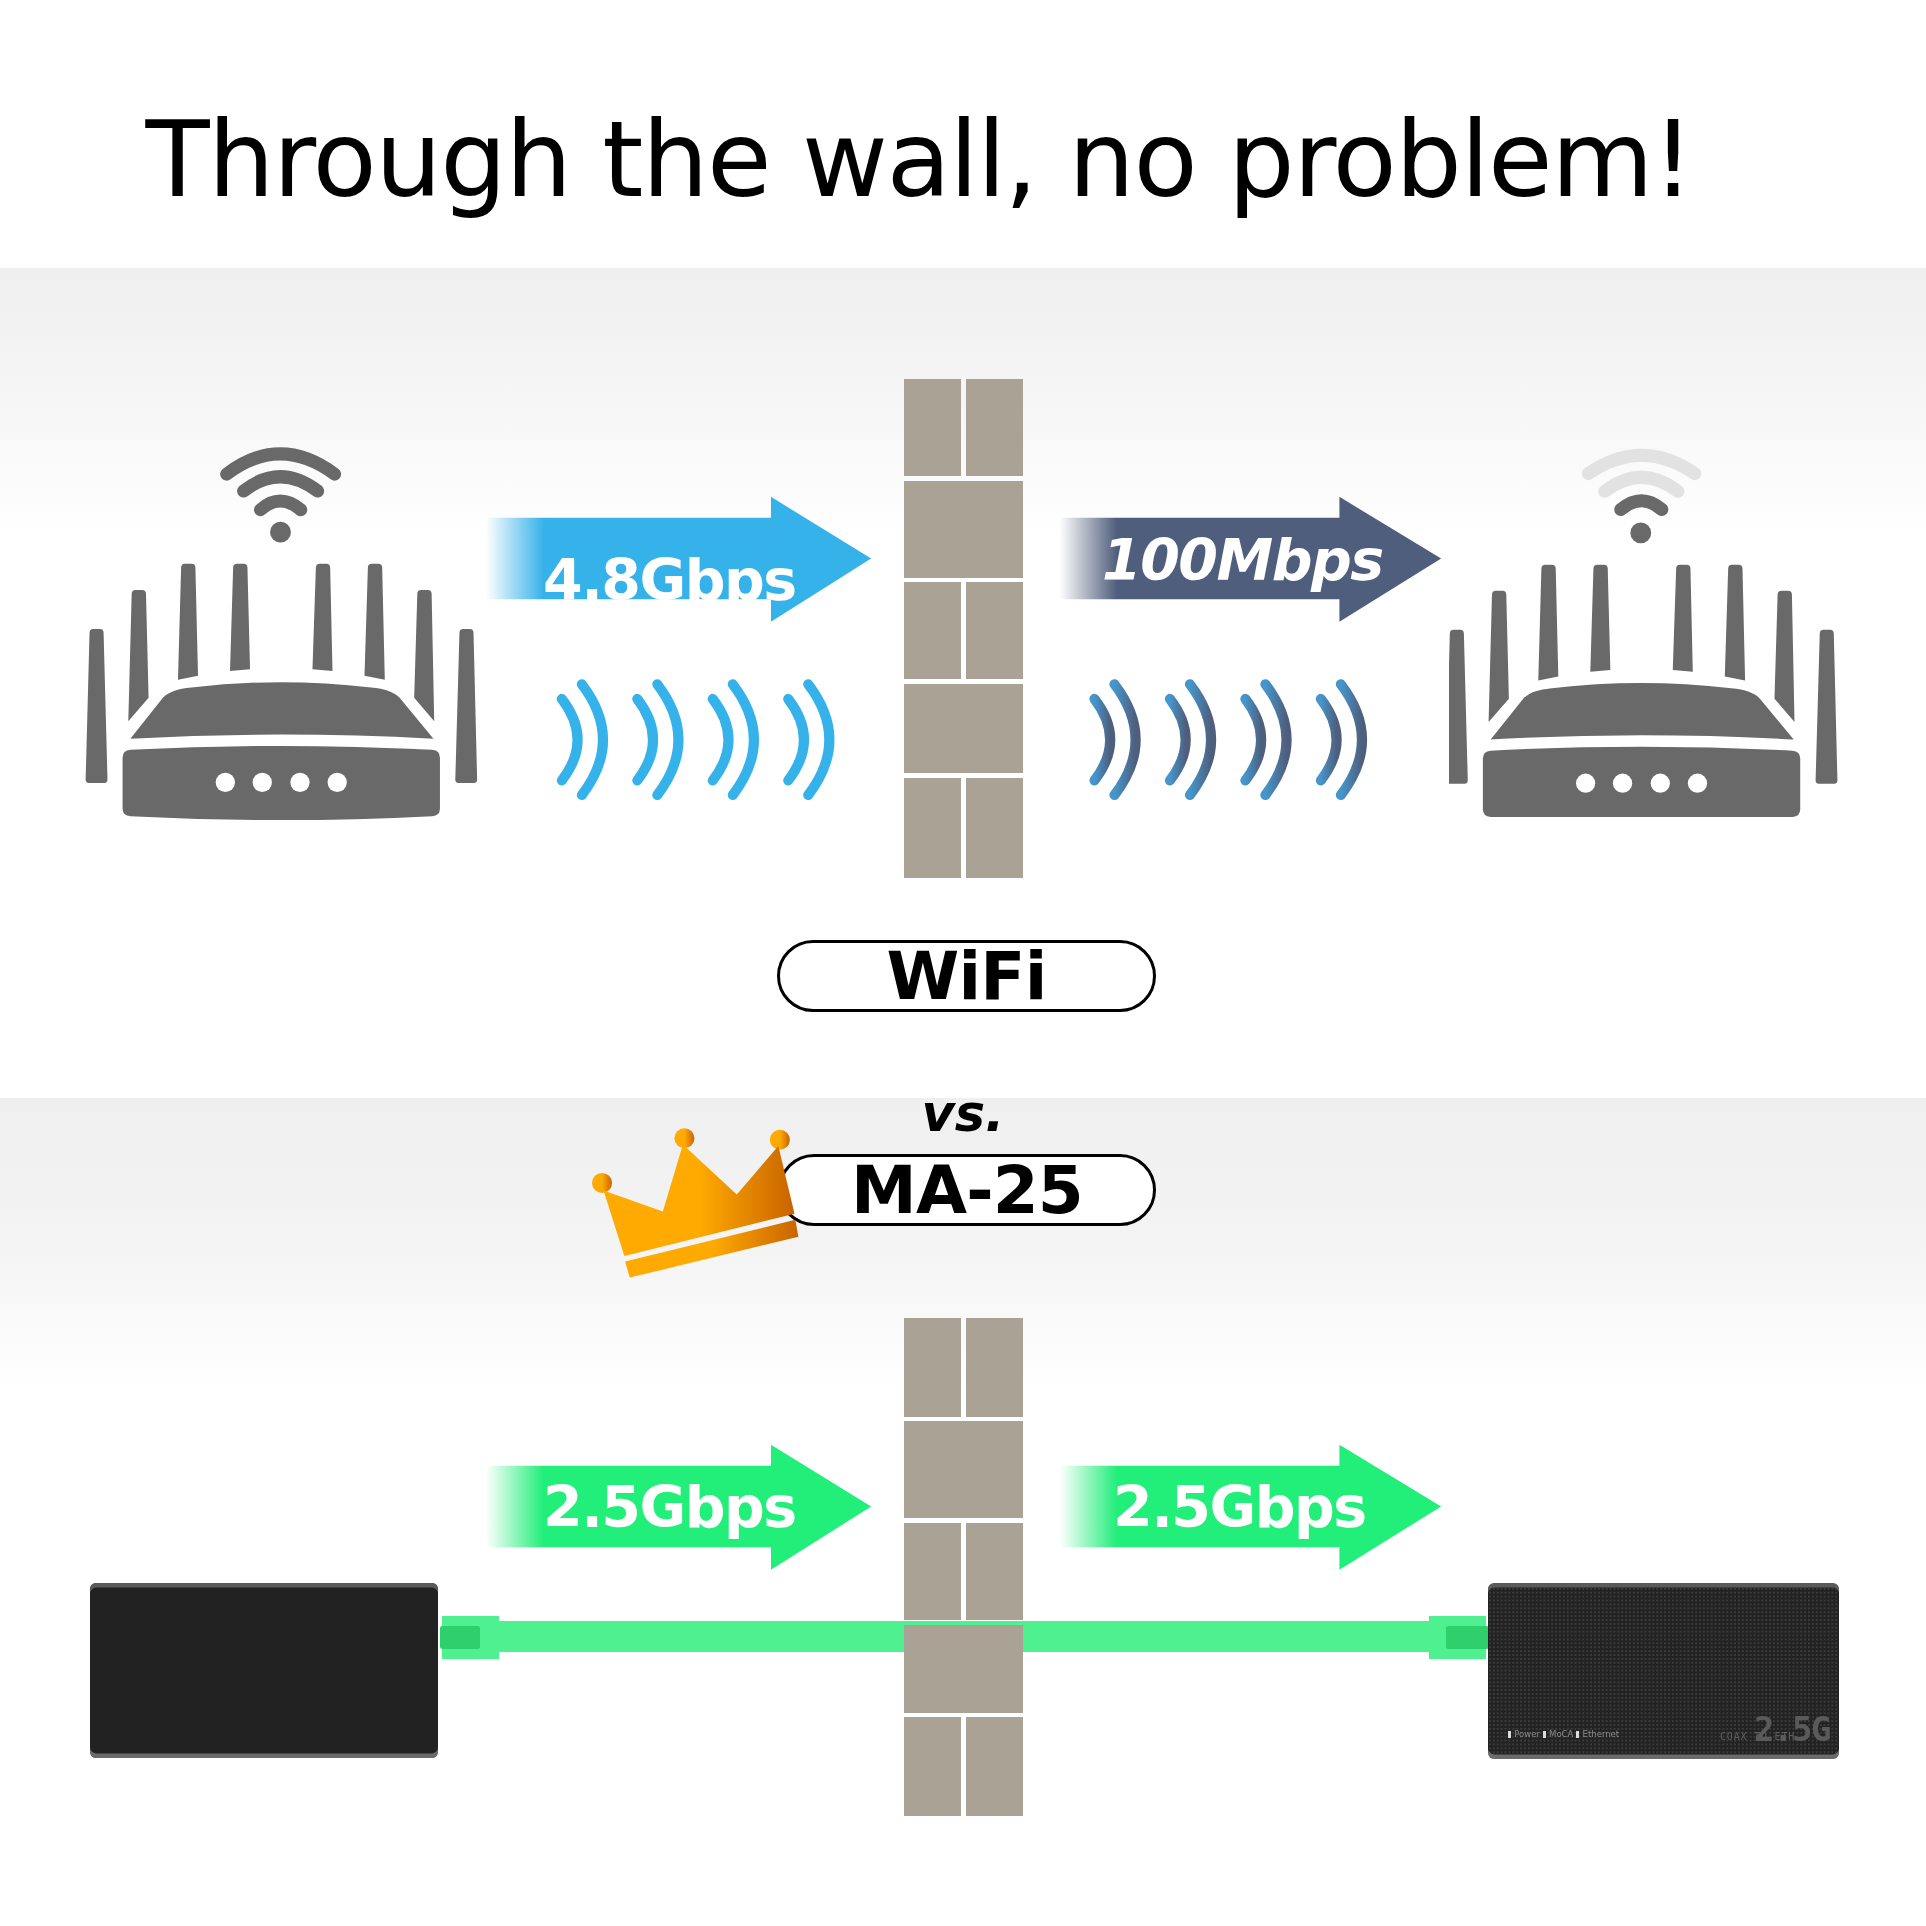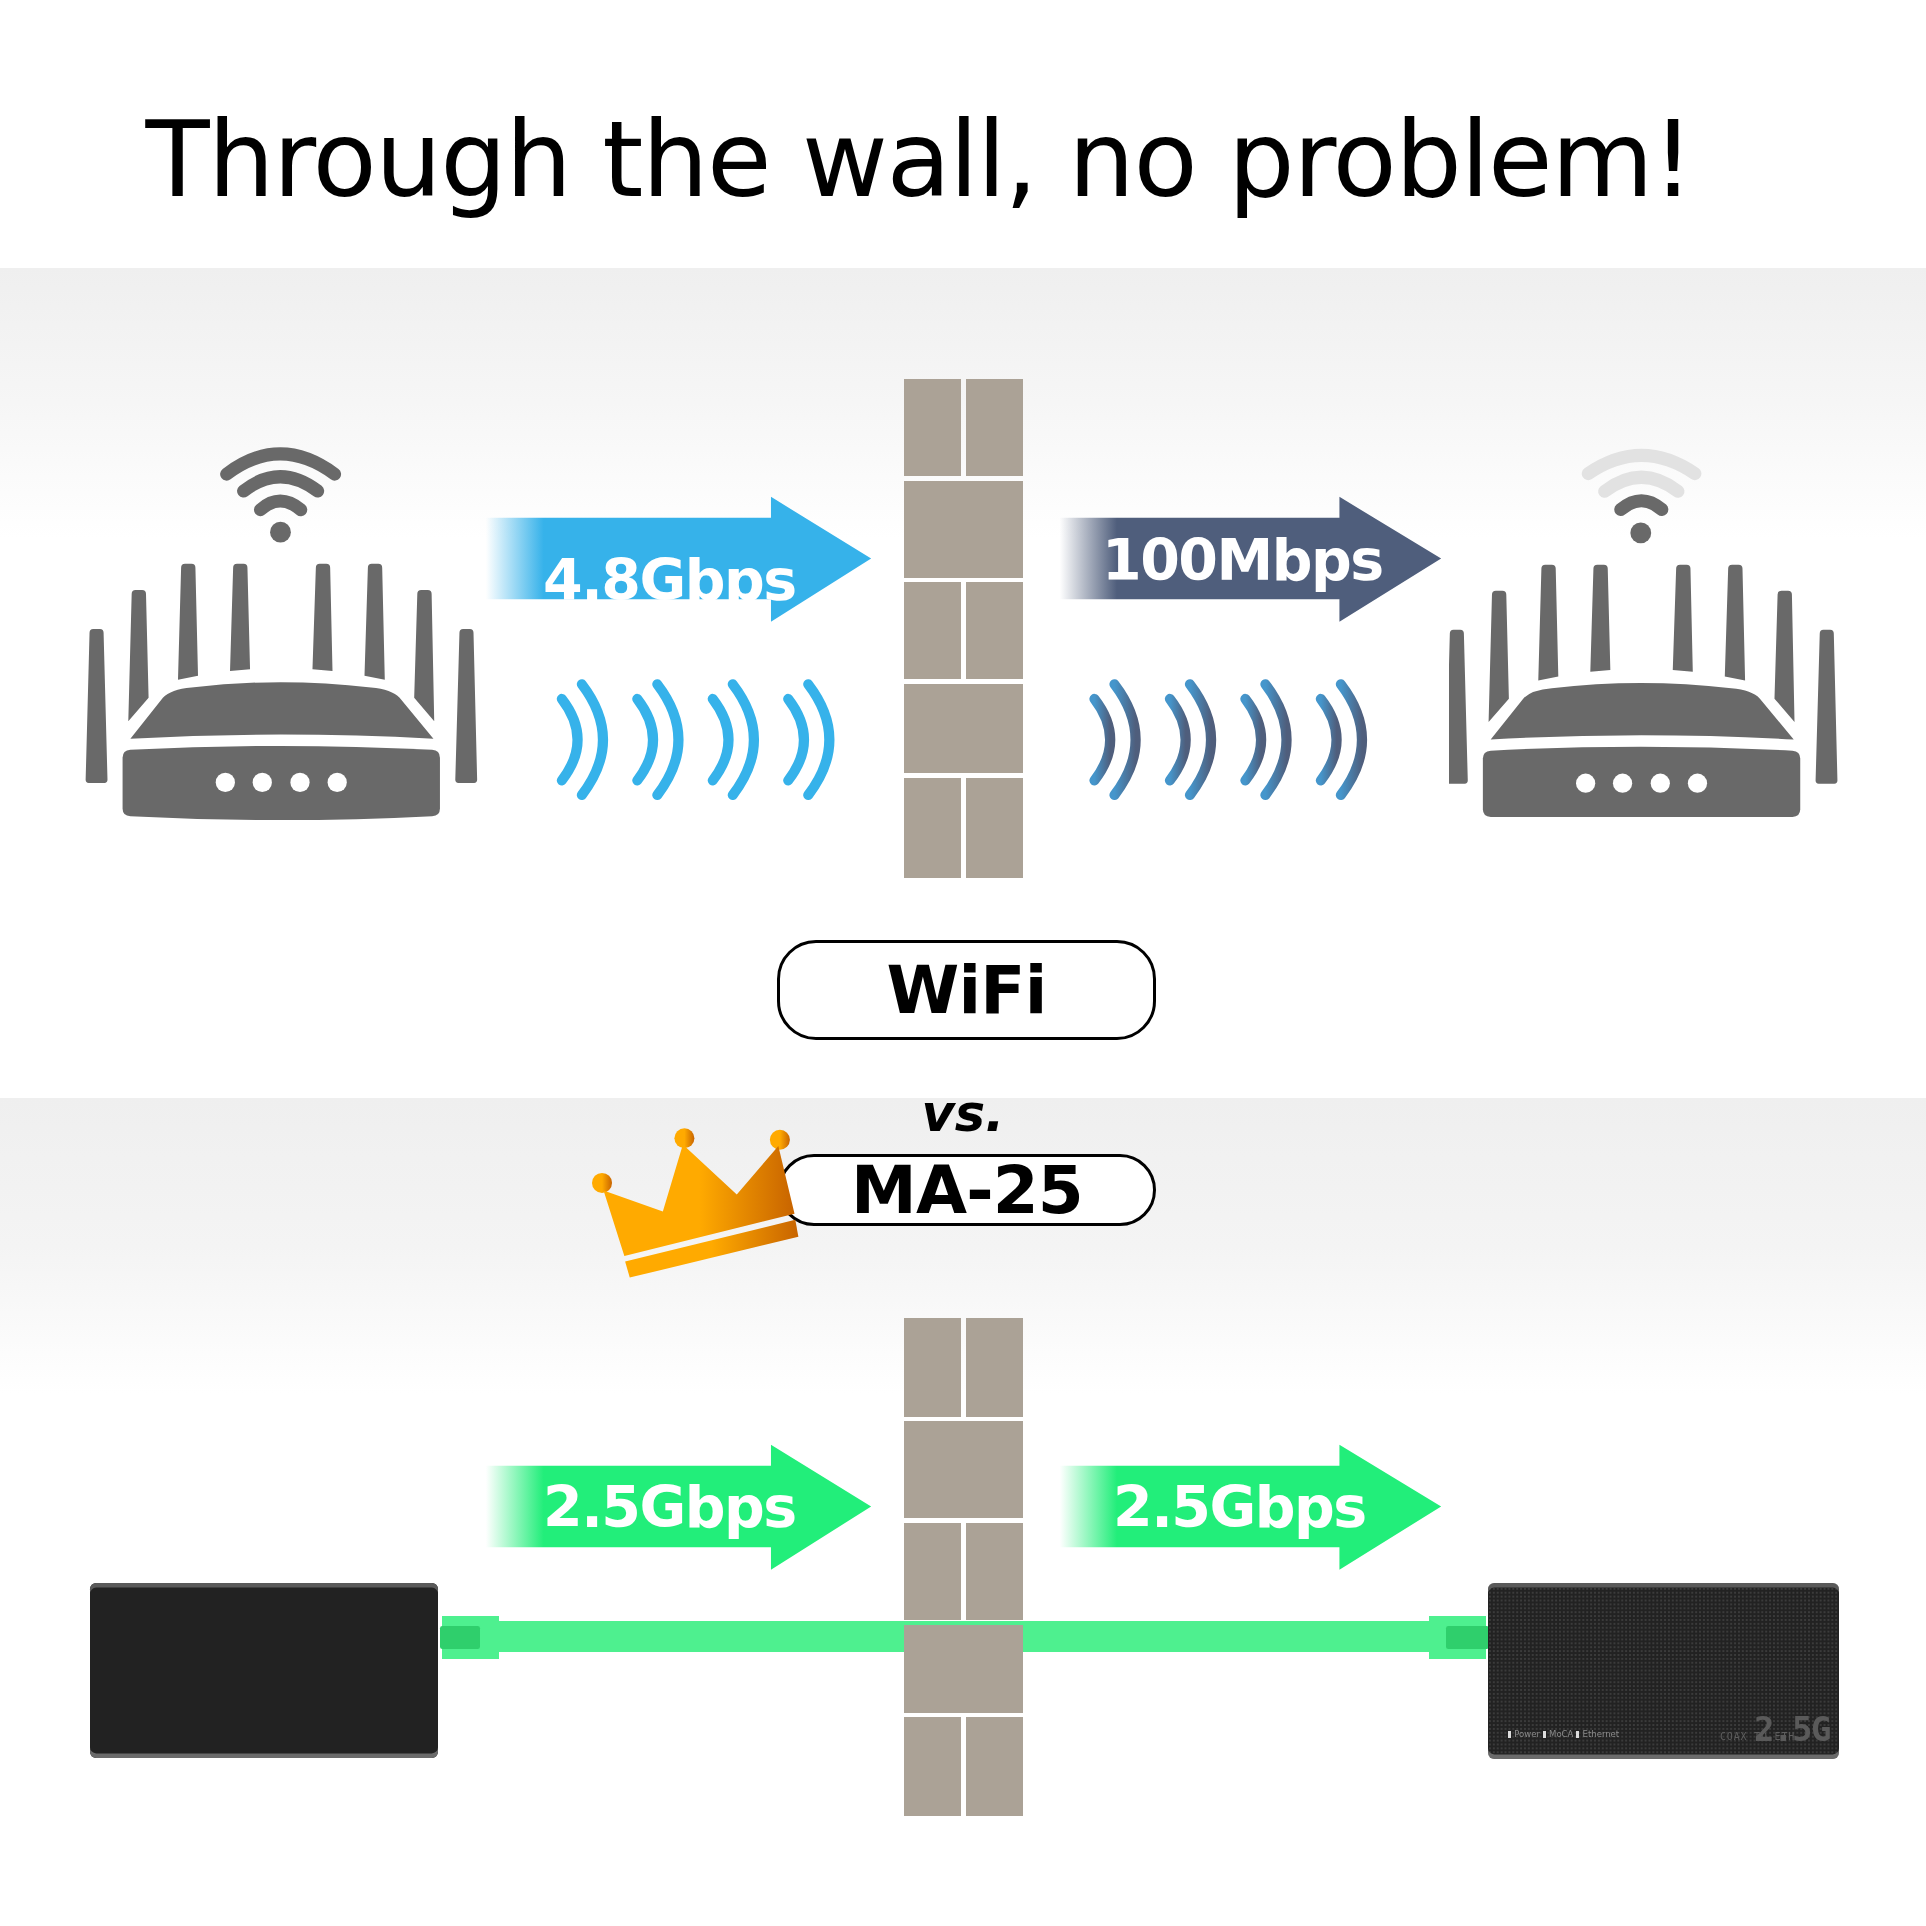--- a/index.html
+++ b/index.html
@@ -73,21 +73,21 @@
 <svg class="abs" style="left:1048px;top:493px;" width="401" height="131" viewBox="0 0 520 170">
   <defs>
     <linearGradient id="gSlate" x1="0" x2="1" y1="0" y2="0">
       <stop offset="0" stop-color="#4f5e7c" stop-opacity="0"></stop>
       <stop offset="0.15" stop-color="#4f5e7c" stop-opacity="1"></stop>
       <stop offset="1" stop-color="#4f5e7c"></stop>
     </linearGradient>
   </defs>
   <path d="M15 32 L378 32 L378 5 L510 85 L378 167 L378 138 L15 138 Z" fill="url(#gSlate)"></path>
 </svg>
-<div class="abs arrow-label" style="left:1102px;top:532px;">100Mbps</div>
+<div class="abs arrow-label" style="left:1102px;top:532px;font-style:italic;">100Mbps</div>
 
 <svg class="abs" style="left:551px;top:678px;" width="308" height="131" viewBox="0 0 400 170">
   <g fill="none" stroke="#36b2ea" stroke-width="13" stroke-linecap="round">
     <path d="M14 27 Q55 80 14 133"></path>
       <path d="M40 8 Q95 80 40 152"></path>
     <path d="M112 27 Q153 80 112 133"></path>
       <path d="M138 8 Q193 80 138 152"></path>
     <path d="M210 27 Q251 80 210 133"></path>
       <path d="M236 8 Q291 80 236 152"></path>
     <path d="M308 27 Q349 80 308 133"></path>
@@ -143,21 +143,21 @@
     <path d="M130 1255 Q130 1228 160 1225 Q735 1195 1320 1225 Q1350 1228 1350 1255 L1350 1450 Q1350 1478 1320 1480 Q735 1510 160 1480 Q130 1478 130 1450 Z"></path>
   </g>
   <g fill="#ffffff">
     <circle cx="525" cy="1350" r="37"></circle>
       <circle cx="667" cy="1350" r="37"></circle>
     <circle cx="812" cy="1350" r="37"></circle>
       <circle cx="955" cy="1350" r="37"></circle>
   </g>
 </svg>
 
-<div class="abs pill" style="left:777px;top:940px;width:379px;height:100px;">
+<div class="abs pill" style="left:777px;top:940px;width:379px;height:72px;">
   <span>WiFi</span>
 </div>
 
 <div id="vs" class="abs">vs.</div>
 
 <div class="abs pill" style="left:778px;top:1154px;width:378px;height:72px;">
   <span>MA-25</span>
 </div>
 
 <svg class="abs" style="left:582px;top:1121px;" width="231" height="170" viewBox="0 0 300 220">

